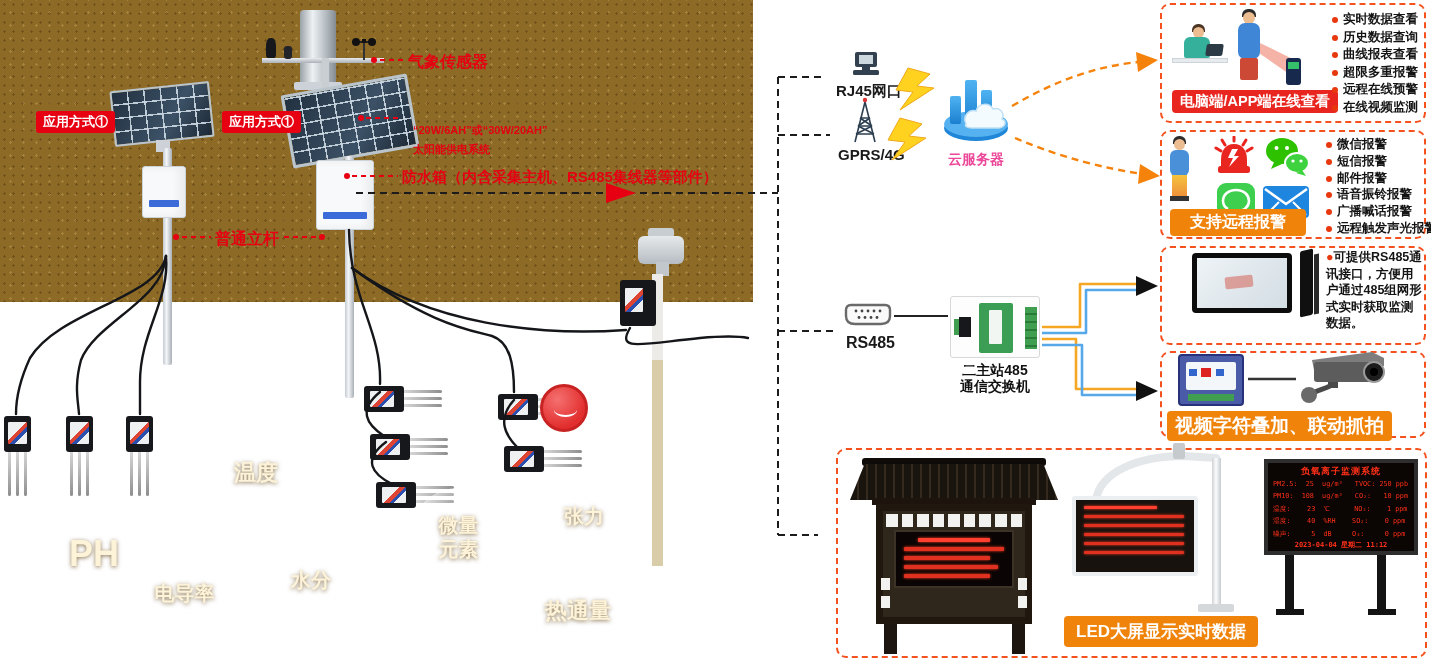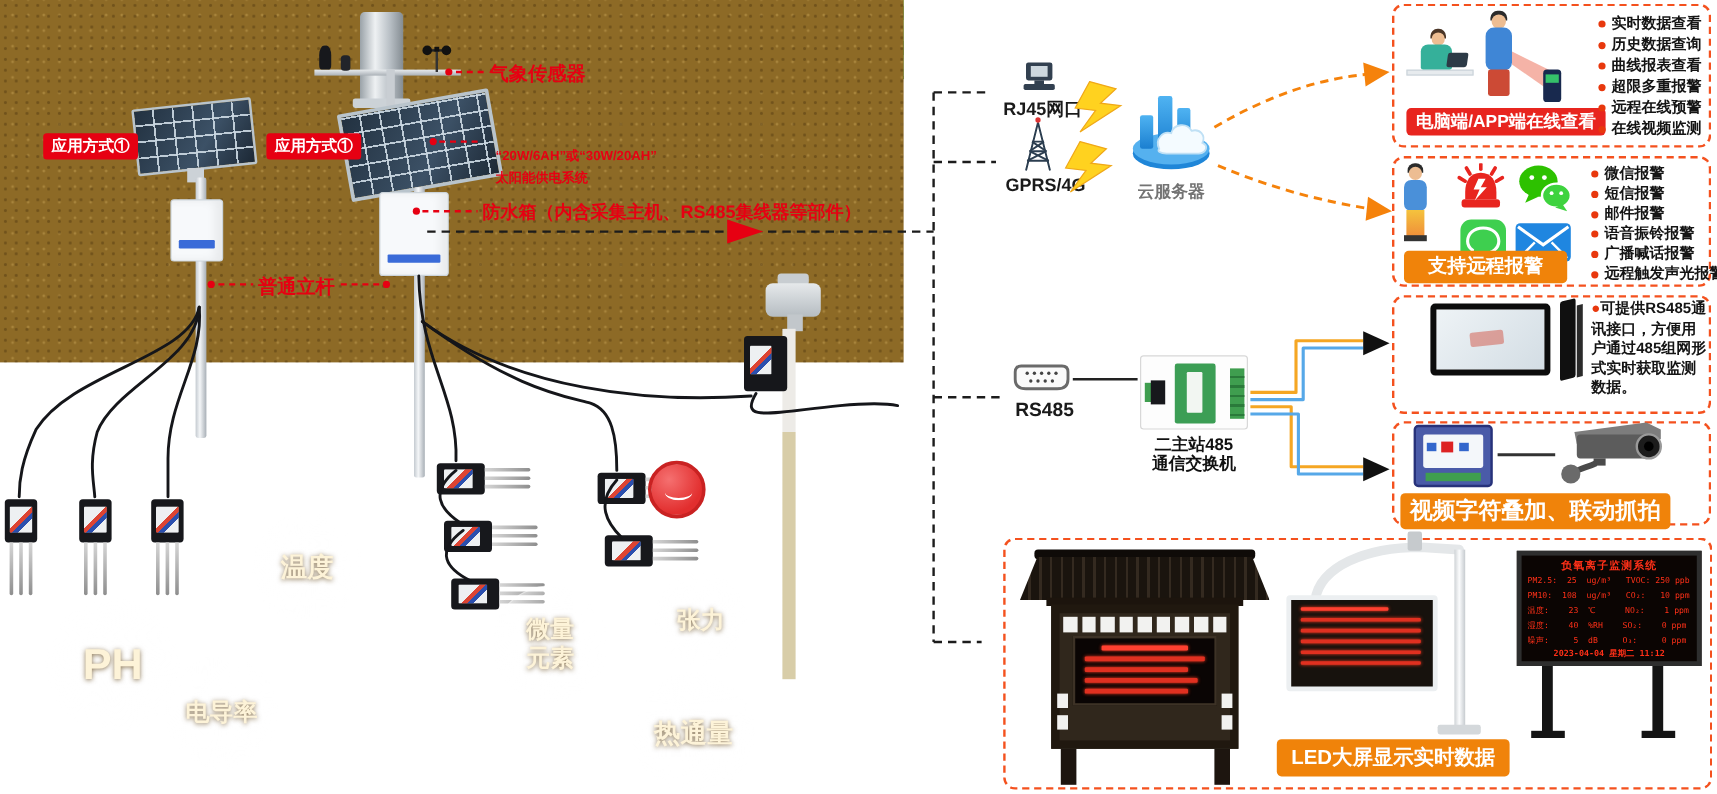--- a/index.html
+++ b/index.html
@@ -92,21 +92,21 @@
   .lbl-weather{left:408px;top:52px;font-size:16px;text-align:right;}
   .lbl-solar{left:413px;top:102px;font-size:11px;line-height:19px;margin-top:19px;}
   .lbl-box{left:402px;top:168px;font-size:15px;}
   .lbl-pole{left:215px;top:229px;font-size:16px;}
 
   
   .net-lab{font-size:15px;font-weight:700;color:#1a1a1a;white-space:nowrap;}
   .rj45-icon{left:850px;top:48px;} .rj45-lab{left:836px;top:82px;}
   .gprs-icon{left:846px;top:96px;} .gprs-lab{left:838px;top:146px;}
   .cloud-icon{left:936px;top:70px;}
-  .cloud-lab{left:948px;top:151px;font-size:14px;font-weight:800;color:#737373;}
+  .cloud-lab{left:948px;top:151px;font-size:14px;font-weight:800;color:#ec4899;}
   .rs485-icon{left:842px;top:298px;} .rs485-lab{left:846px;top:334px;font-size:16px;}
   .sw{left:950px;top:296px;width:90px;height:62px;background:#fdfdfd;border:1px solid #d8d8d8;border-radius:3px;}
   .sw .blk{position:absolute;left:8px;top:20px;width:12px;height:20px;background:#17181c;}
   .sw .t1{position:absolute;left:3px;top:22px;width:7px;height:16px;background:#3f9e4f;}
   .sw .pcb{position:absolute;left:28px;top:6px;width:34px;height:50px;background:#3c9e55;border-radius:2px;}
   .sw .pcb .wl{position:absolute;left:10px;top:7px;width:13px;height:34px;background:#f2f6f2;border-radius:1px;}
   .sw .t2{position:absolute;right:2px;top:10px;width:12px;height:42px;background:#3f9e4f;
     background-image:repeating-linear-gradient(180deg,transparent 0 6px,#2a7a3a 6px 8px);}
   .sw-lab{font-size:14px;font-weight:700;color:#111;text-align:center;white-space:nowrap;}
   .sw-lab1{left:950px;top:362px;width:90px;} .sw-lab2{left:942px;top:378px;width:106px;}
@@ -330,20 +330,23 @@
 
   <div class="a bubble b1">
       <span>PH</span>
     </div>
   <div class="a bubble b2">
       <span>温度</span>
     </div>
   <div class="a bubble b3">
       <span>电导率</span>
     </div>
+  <div class="a bubble b4">
+      <span>水分</span>
+    </div>
   <div class="a bubble b5">
       <span>微量
 元素</span>
     </div>
   <div class="a bubble b6">
       <span>张力</span>
     </div>
   <div class="a bubble b7">
       <span>热通量</span>
     </div>

